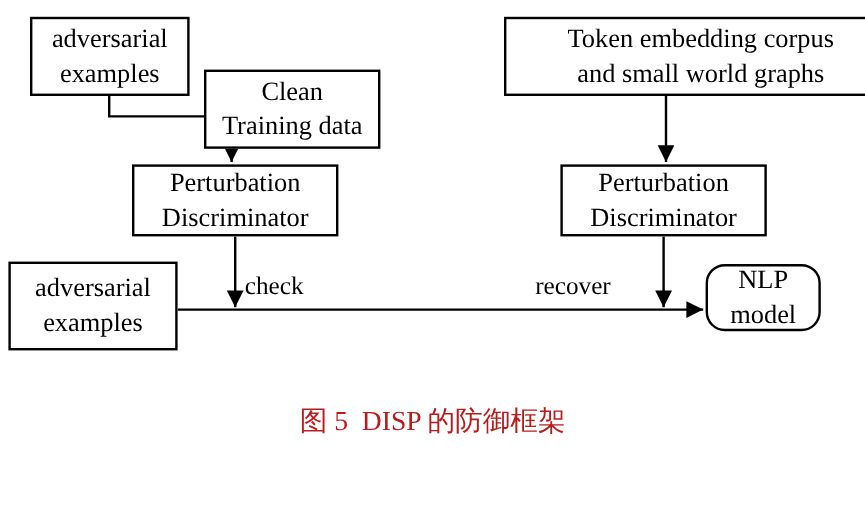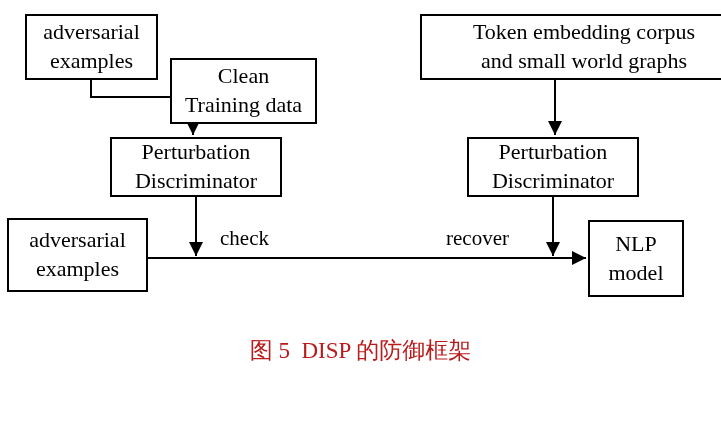--- a/index.html
+++ b/index.html
@@ -81,23 +81,23 @@
 
   <div class="node" style="left:110px; top:137px; width:172px; height:60px;">Perturbation
 Discriminator</div>
 
   <div class="node" style="left:467px; top:137px; width:172px; height:60px;">Perturbation
 Discriminator</div>
 
   <div class="node" style="left:7px; top:218px; width:141px; height:74px;">adversarial
 examples</div>
 
-  <div class="node" style="left:588px; top:220px; width:96px; height:77px;">NLP
+  <div class="node" style="left:588px; top:220px; width:96px; height:56px;border-radius:16px;">NLP
 model</div>
 
-  <div class="edge-label" style="left:220px; top:228px;">check</div>
+  <div class="edge-label" style="left:204px; top:228px;">check</div>
 
   <div class="edge-label" style="left:446px; top:228px;">recover</div>
 
   <div class="caption" style="top:335px;">图 5  DISP 的防御框架</div>
 
 
 </div>
 
 </body></html>

